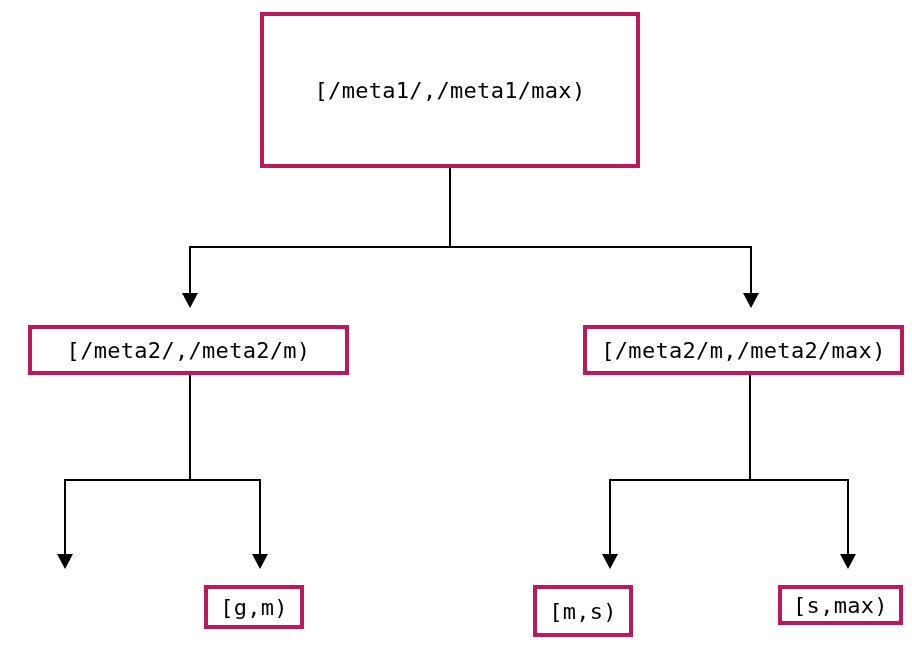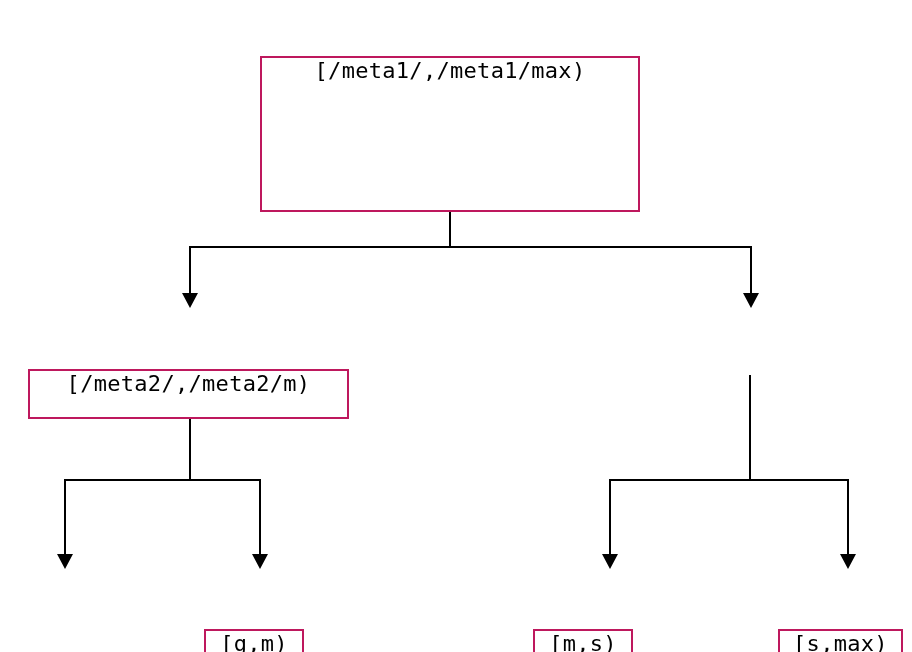--- a/index.html
+++ b/index.html
@@ -11,26 +11,25 @@
     position: relative;
     width: 912px;
     height: 652px;
     background: #ffffff;
     font-family: "DejaVu Sans Mono", "Liberation Mono", monospace;
     overflow: hidden;
   }
   .node {
     position: absolute;
     box-sizing: border-box;
-    border: 2px solid #be185d;
+    border: 4px solid #be185d;
     background: #ffffff;
     display: flex;
-    align-items: flex-start;
+    align-items: center;
     justify-content: center;
-    margin-top: 44px;
   }
   .node span {
     font-size: 22px;
     color: #000000;
     white-space: pre;
     letter-spacing: 0.3px;
   }
   .node-root       { left: 260px; top: 12px;  width: 380px; height: 156px; }
   .node-meta2-left { left: 28px;  top: 325px; width: 321px; height: 50px; }
   .node-meta2-right{ left: 583px; top: 325px; width: 321px; height: 50px; }
@@ -106,20 +105,23 @@
   <div class="arrow-down ar-l2r-right"></div>
 
   <div class="node node-root">
     <span>[/meta1/,/meta1/max)</span>
   </div>
 
   <div class="node node-meta2-left">
     <span>[/meta2/,/meta2/m)</span>
   </div>
 
+  <div class="node node-meta2-right">
+    <span>[/meta2/m,/meta2/max)</span>
+  </div>
 
 
   <div class="node node-leaf-gm">
     <span>[g,m)</span>
   </div>
 
   <div class="node node-leaf-ms">
     <span>[m,s)</span>
   </div>
 

